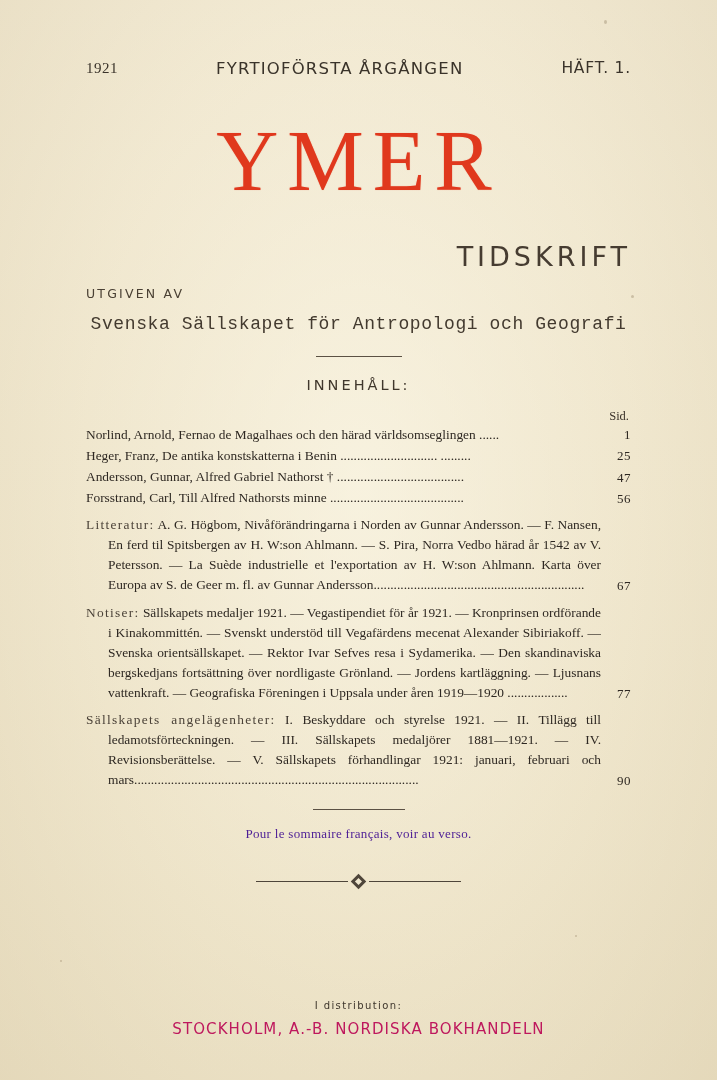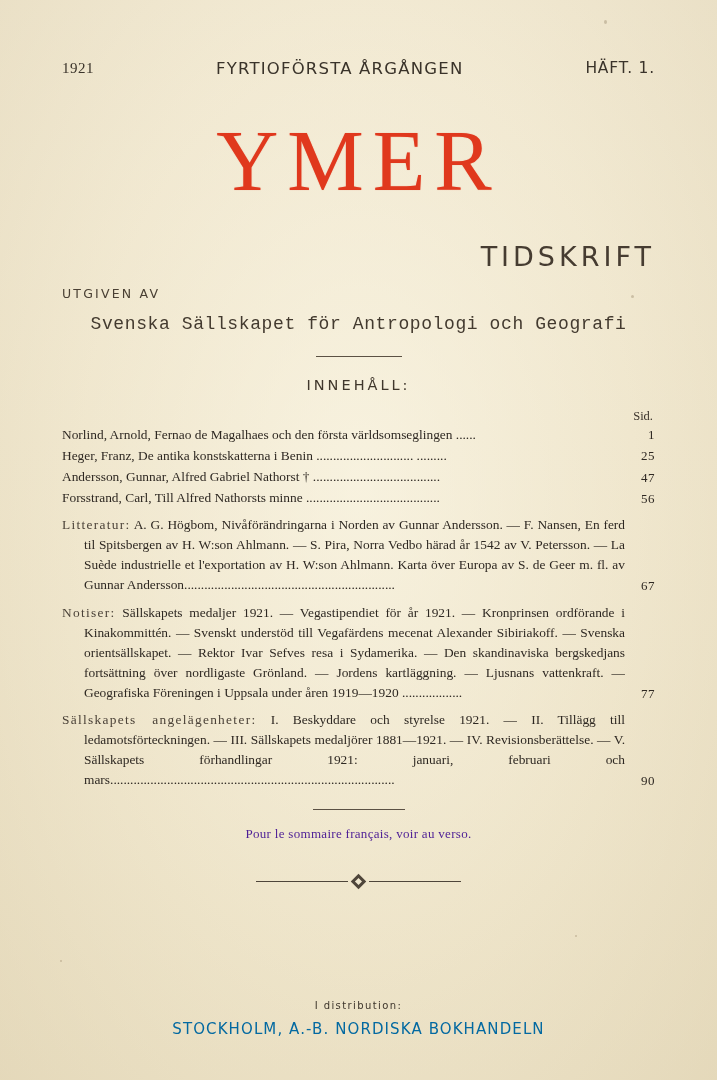--- a/index.html
+++ b/index.html
@@ -19,21 +19,21 @@
   .paper {
     position: absolute;
     inset: 0;
     background:
       radial-gradient(ellipse at 50% 45%, rgba(255,252,238,0.55) 0%, rgba(243,234,209,0.2) 55%, rgba(214,199,164,0.35) 100%),
       linear-gradient(180deg, #f2ead4 0%, #efe6cd 40%, #ece2c6 100%);
   }
   .page {
     position: absolute;
     inset: 0;
-    padding: 0 62px;
+    padding: 0 86px;
     box-sizing: border-box;
   }
 
   
   .header {
     display: flex;
     align-items: baseline;
     justify-content: space-between;
     margin-top: 58px;
     font-family: "DejaVu Sans", sans-serif;
@@ -205,21 +205,21 @@
   }
   .imprint .dist {
     font-size: 10px;
     letter-spacing: 1.4px;
     color: #3d352b;
   }
   .imprint .pub {
     margin-top: 9px;
     font-size: 15px;
     letter-spacing: 1.1px;
-    color: #0369a1;
+    color: #be185d;
   }
 
   
   .speck {
     position: absolute;
     background: rgba(120,100,70,0.30);
     border-radius: 50%;
   }
 </style>
 </head>
@@ -250,21 +250,21 @@
 
   <div class="rule"></div>
 
   <div class="innehall">INNEHÅLL:</div>
 
   <div class="sid">Sid.</div>
 
   <div class="toc">
 
     <div class="entry hang">
-      <span class="body">Norlind, Arnold, Fernao de Magalhaes och den första världsomseglingen ......</span>
+      <span class="body">Norlind, Arnold, Fernao de Magalhaes och den härad världsomseglingen ......</span>
       <span class="pg">1</span>
     </div>
 
     <div class="entry hang">
       <span class="body">Heger, Franz, De antika konstskatterna i Benin ............................. .........</span>
       <span class="pg">25</span>
     </div>
 
     <div class="entry hang">
       <span class="body">Andersson, Gunnar, Alfred Gabriel Nathorst † ......................................</span>

